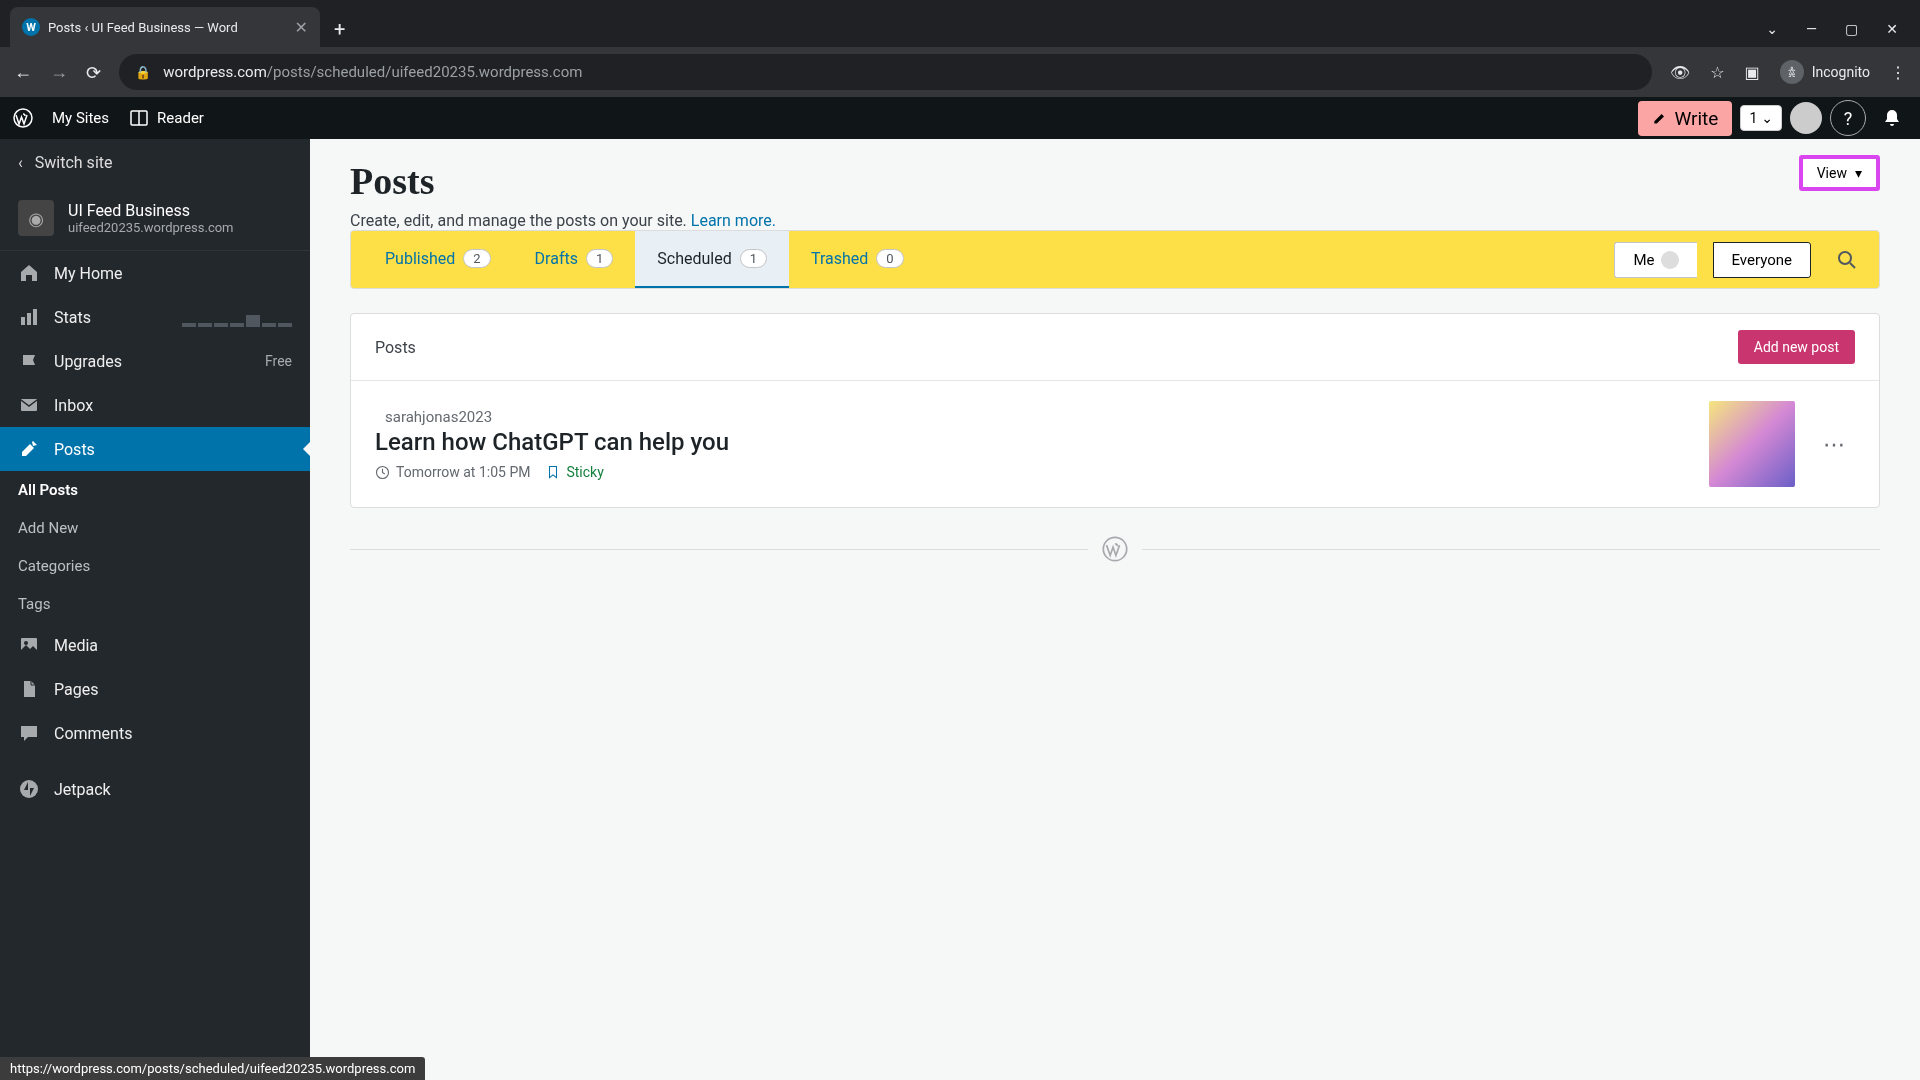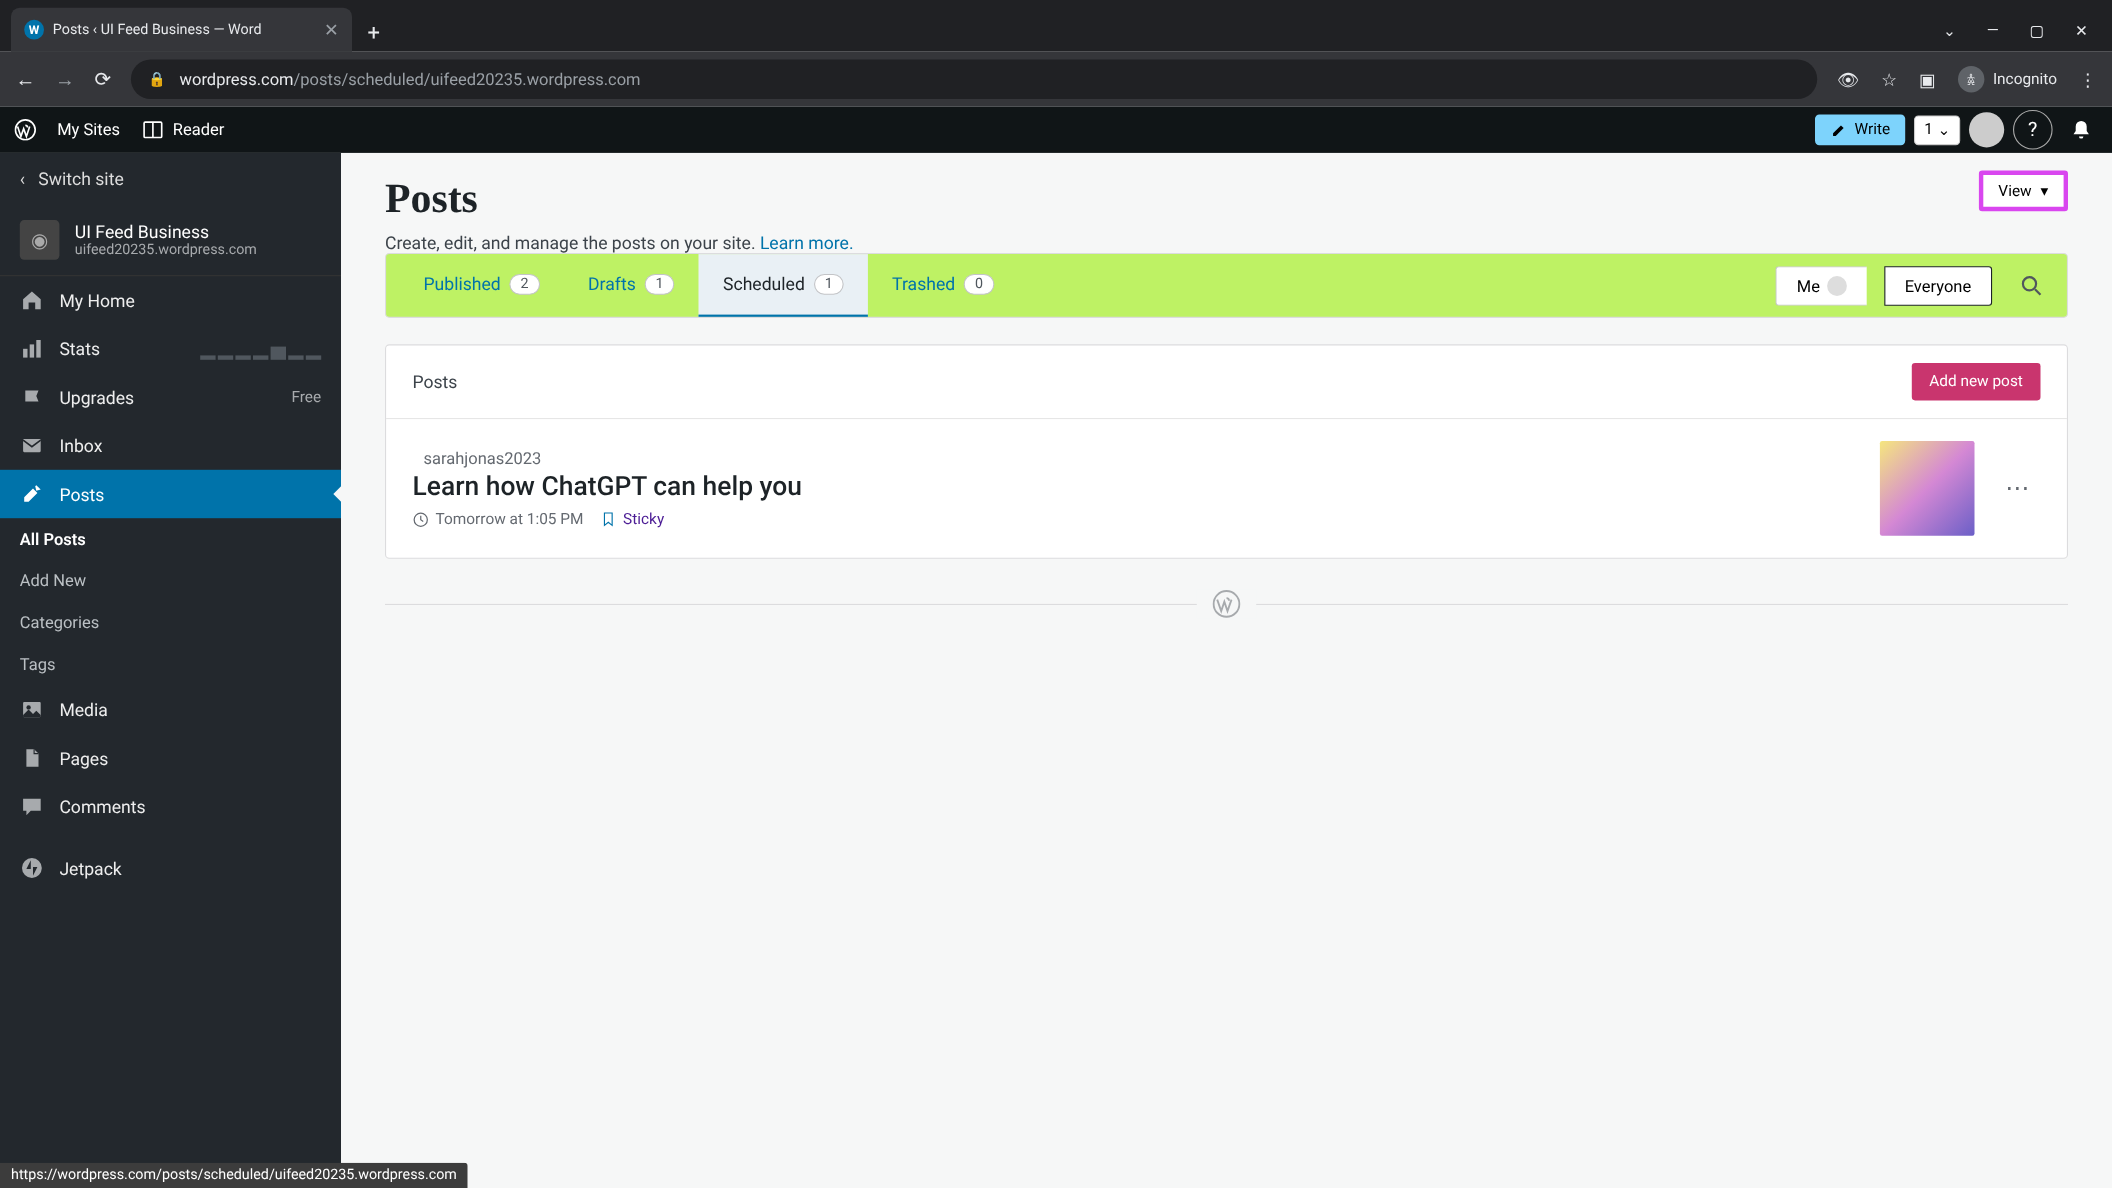--- a/index.html
+++ b/index.html
@@ -26,21 +26,21 @@
 .incognito-badge { display: flex; align-items: center; gap: 8px; font-size: 14px; }
 .incognito-icon { width: 24px; height: 24px; background: #5f6368; border-radius: 50%; display: flex; align-items: center; justify-content: center; font-size: 13px; }
 
 
 .wp-admin-bar { background: #101517; height: 42px; display: flex; align-items: center; padding: 0 10px; }
 .wp-logo { width: 26px; height: 26px; display: flex; align-items: center; justify-content: center; margin-right: 6px; }
 .wp-logo svg { fill: #fff; }
 .admin-bar-item { color: #fff; font-size: 15px; padding: 0 10px; height: 100%; display: flex; align-items: center; gap: 8px; cursor: pointer; }
 .reader-icon { width: 20px; height: 20px; display: inline-flex; }
 .admin-bar-right { margin-left: auto; display: flex; align-items: center; gap: 8px; }
-.write-btn { background: #7dd3fc; color: #000; border-radius: 4px; padding: 6px 14px; display: flex; align-items: center; gap: 6px; font-size: 14px; cursor: pointer; }
+.write-btn { background: #fca5a5; color: #000; border-radius: 4px; padding: 6px 14px; display: flex; align-items: center; gap: 6px; font-size: 19px; cursor: pointer; }
 .notif-count { background: #fff; color: #000; border: 1px solid #ccc; border-radius: 4px; padding: 4px 8px; font-size: 14px; cursor: pointer; display: flex; align-items: center; gap: 4px; }
 .admin-icon-btn { width: 36px; height: 36px; border-radius: 50%; display: flex; align-items: center; justify-content: center; color: #fff; cursor: pointer; font-size: 18px; }
 .admin-icon-btn.bordered { border: 1.5px solid #aaa; }
 .avatar { width: 32px; height: 32px; border-radius: 50%; background: #ccc; cursor: pointer; }
 
 
 .main-wrap { display: flex; height: calc(1080px - 47px - 50px - 42px); }
 
 
 .sidebar { width: 310px; background: #23282d; color: #eee; display: flex; flex-direction: column; overflow-y: auto; }
@@ -61,21 +61,21 @@
 .subnav-item { padding: 10px 18px; font-size: 15px; color: #bbc0c4; cursor: pointer; }
 .subnav-item.active { color: #fff; font-weight: 600; }
 
 
 .content { flex: 1; padding: 20px 40px; overflow-y: auto; position: relative; }
 .view-btn { position: absolute; top: 16px; right: 40px; background: #fff; border: 4px solid #d946ef; border-radius: 3px; padding: 6px 14px; font-size: 14px; display: flex; align-items: center; gap: 8px; cursor: pointer; }
 .page-title { font-family: Georgia, serif; font-size: 38px; color: #1d2327; margin-bottom: 8px; }
 .page-desc { font-size: 16px; color: #3c434a; }
 .page-desc a { color: #0073aa; text-decoration: none; }
 
-.tabs-row { background: #bef264; border: 1px solid #dcdcde; border-radius: 4px; display: flex; align-items: center; padding: 0 12px; }
+.tabs-row { background: #fde047; border: 1px solid #dcdcde; border-radius: 4px; display: flex; align-items: center; padding: 0 12px; }
 .tabs { display: flex; flex: 1; }
 .tab-btn { padding: 18px 22px; font-size: 16px; color: #0073aa; cursor: pointer; display: flex; align-items: center; gap: 8px; border-bottom: 2px solid transparent; }
 .tab-btn.active { background: #e9f0f5; border-bottom-color: #0073aa; color: #1d2327; }
 .tab-count { background: #fff; border: 1px solid #c3c4c7; border-radius: 12px; padding: 1px 9px; font-size: 13px; color: #50575e; }
 .author-filter { display: flex; gap: 16px; margin-right: 16px; }
 .filter-btn { border: 1px solid #c3c4c7; padding: 8px 18px; font-size: 15px; background: #fff; cursor: pointer; display: flex; align-items: center; gap: 6px; }
 .filter-btn:first-child { border-radius: 3px 0 0 3px; border-right: none; }
 .filter-btn:last-child { border-radius: 0 3px 3px 0; }
 .filter-btn.active { border-color: #1d2327; }
 .filter-avatar { width: 18px; height: 18px; border-radius: 50%; background: #ddd; }
@@ -84,21 +84,21 @@
 .posts-panel { background: #fff; border: 1px solid #dcdcde; border-radius: 4px; margin-top: 24px; }
 .panel-header { display: flex; align-items: center; justify-content: space-between; padding: 16px 24px; border-bottom: 1px solid #e6e6e6; }
 .panel-title { font-size: 16px; color: #3c434a; }
 .add-post-btn { background: #c9356e; color: #fff; border: none; border-radius: 3px; padding: 9px 16px; font-size: 14px; cursor: pointer; }
 .post-row { display: flex; align-items: center; padding: 20px 24px; gap: 20px; }
 .post-info { flex: 1; }
 .post-author { font-size: 15px; color: #646970; margin-bottom: 2px; margin-left: 10px; }
 .post-title { font-size: 24px; font-weight: 500; color: #1d2327; margin-bottom: 8px; }
 .post-meta { display: flex; align-items: center; gap: 16px; font-size: 14px; color: #646970; }
 .post-meta-item { display: flex; align-items: center; gap: 6px; }
-.sticky-label { color: #4c1d95; text-align: center; }
+.sticky-label { color: #15803d; text-align: center; }
 .post-thumb { width: 86px; height: 86px; background: linear-gradient(135deg, #f5e67e 0%, #d488d4 50%, #6b5fc7 100%); border-radius: 2px; }
 .more-btn { font-size: 22px; color: #646970; cursor: pointer; padding: 8px; letter-spacing: 2px; }
 
 .footer-logo { margin-top: 28px; display: flex; justify-content: center; position: relative; }
 .footer-logo::before { content: ''; position: absolute; top: 50%; left: 0; right: 0; height: 1px; background: #dcdcde; }
 .footer-logo-circle { background: #f6f7f7; padding: 0 14px; position: relative; color: #a7aaad; font-size: 26px; }
 
 .status-bar { position: fixed; bottom: 0; left: 0; background: #3c3c3c; color: #fff; font-size: 13px; padding: 4px 10px; border-radius: 0 3px 0 0; }
 
 svg { display: block; }

